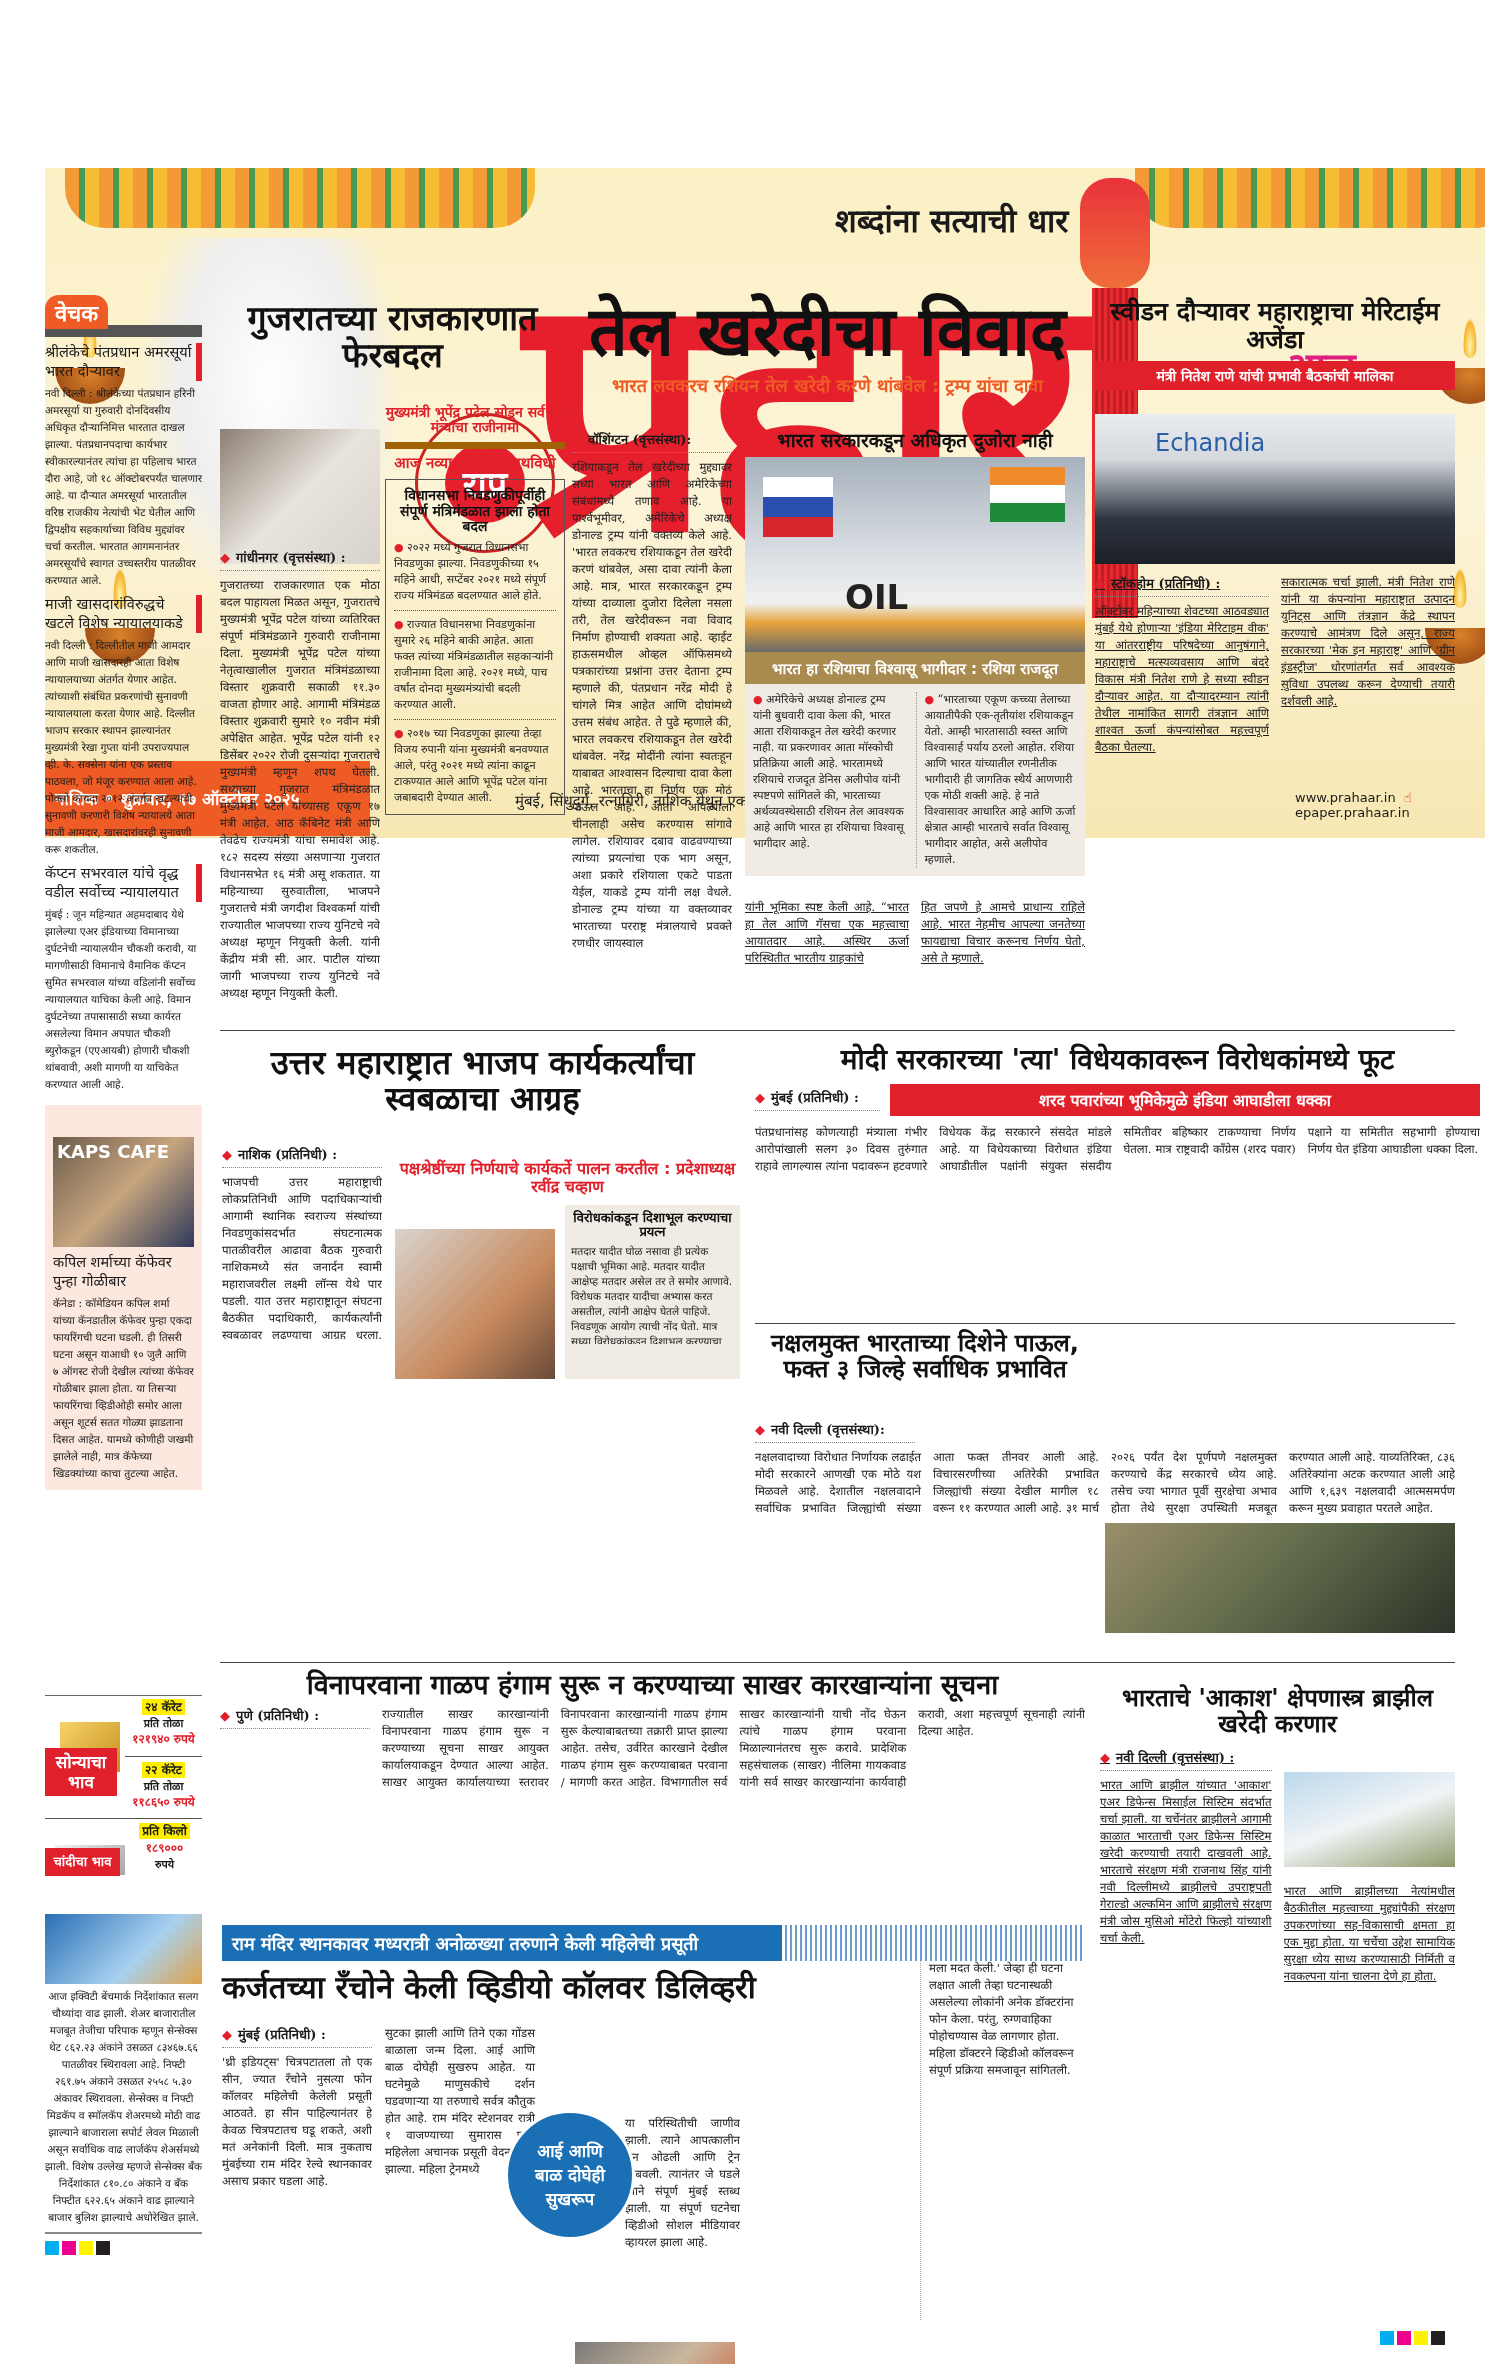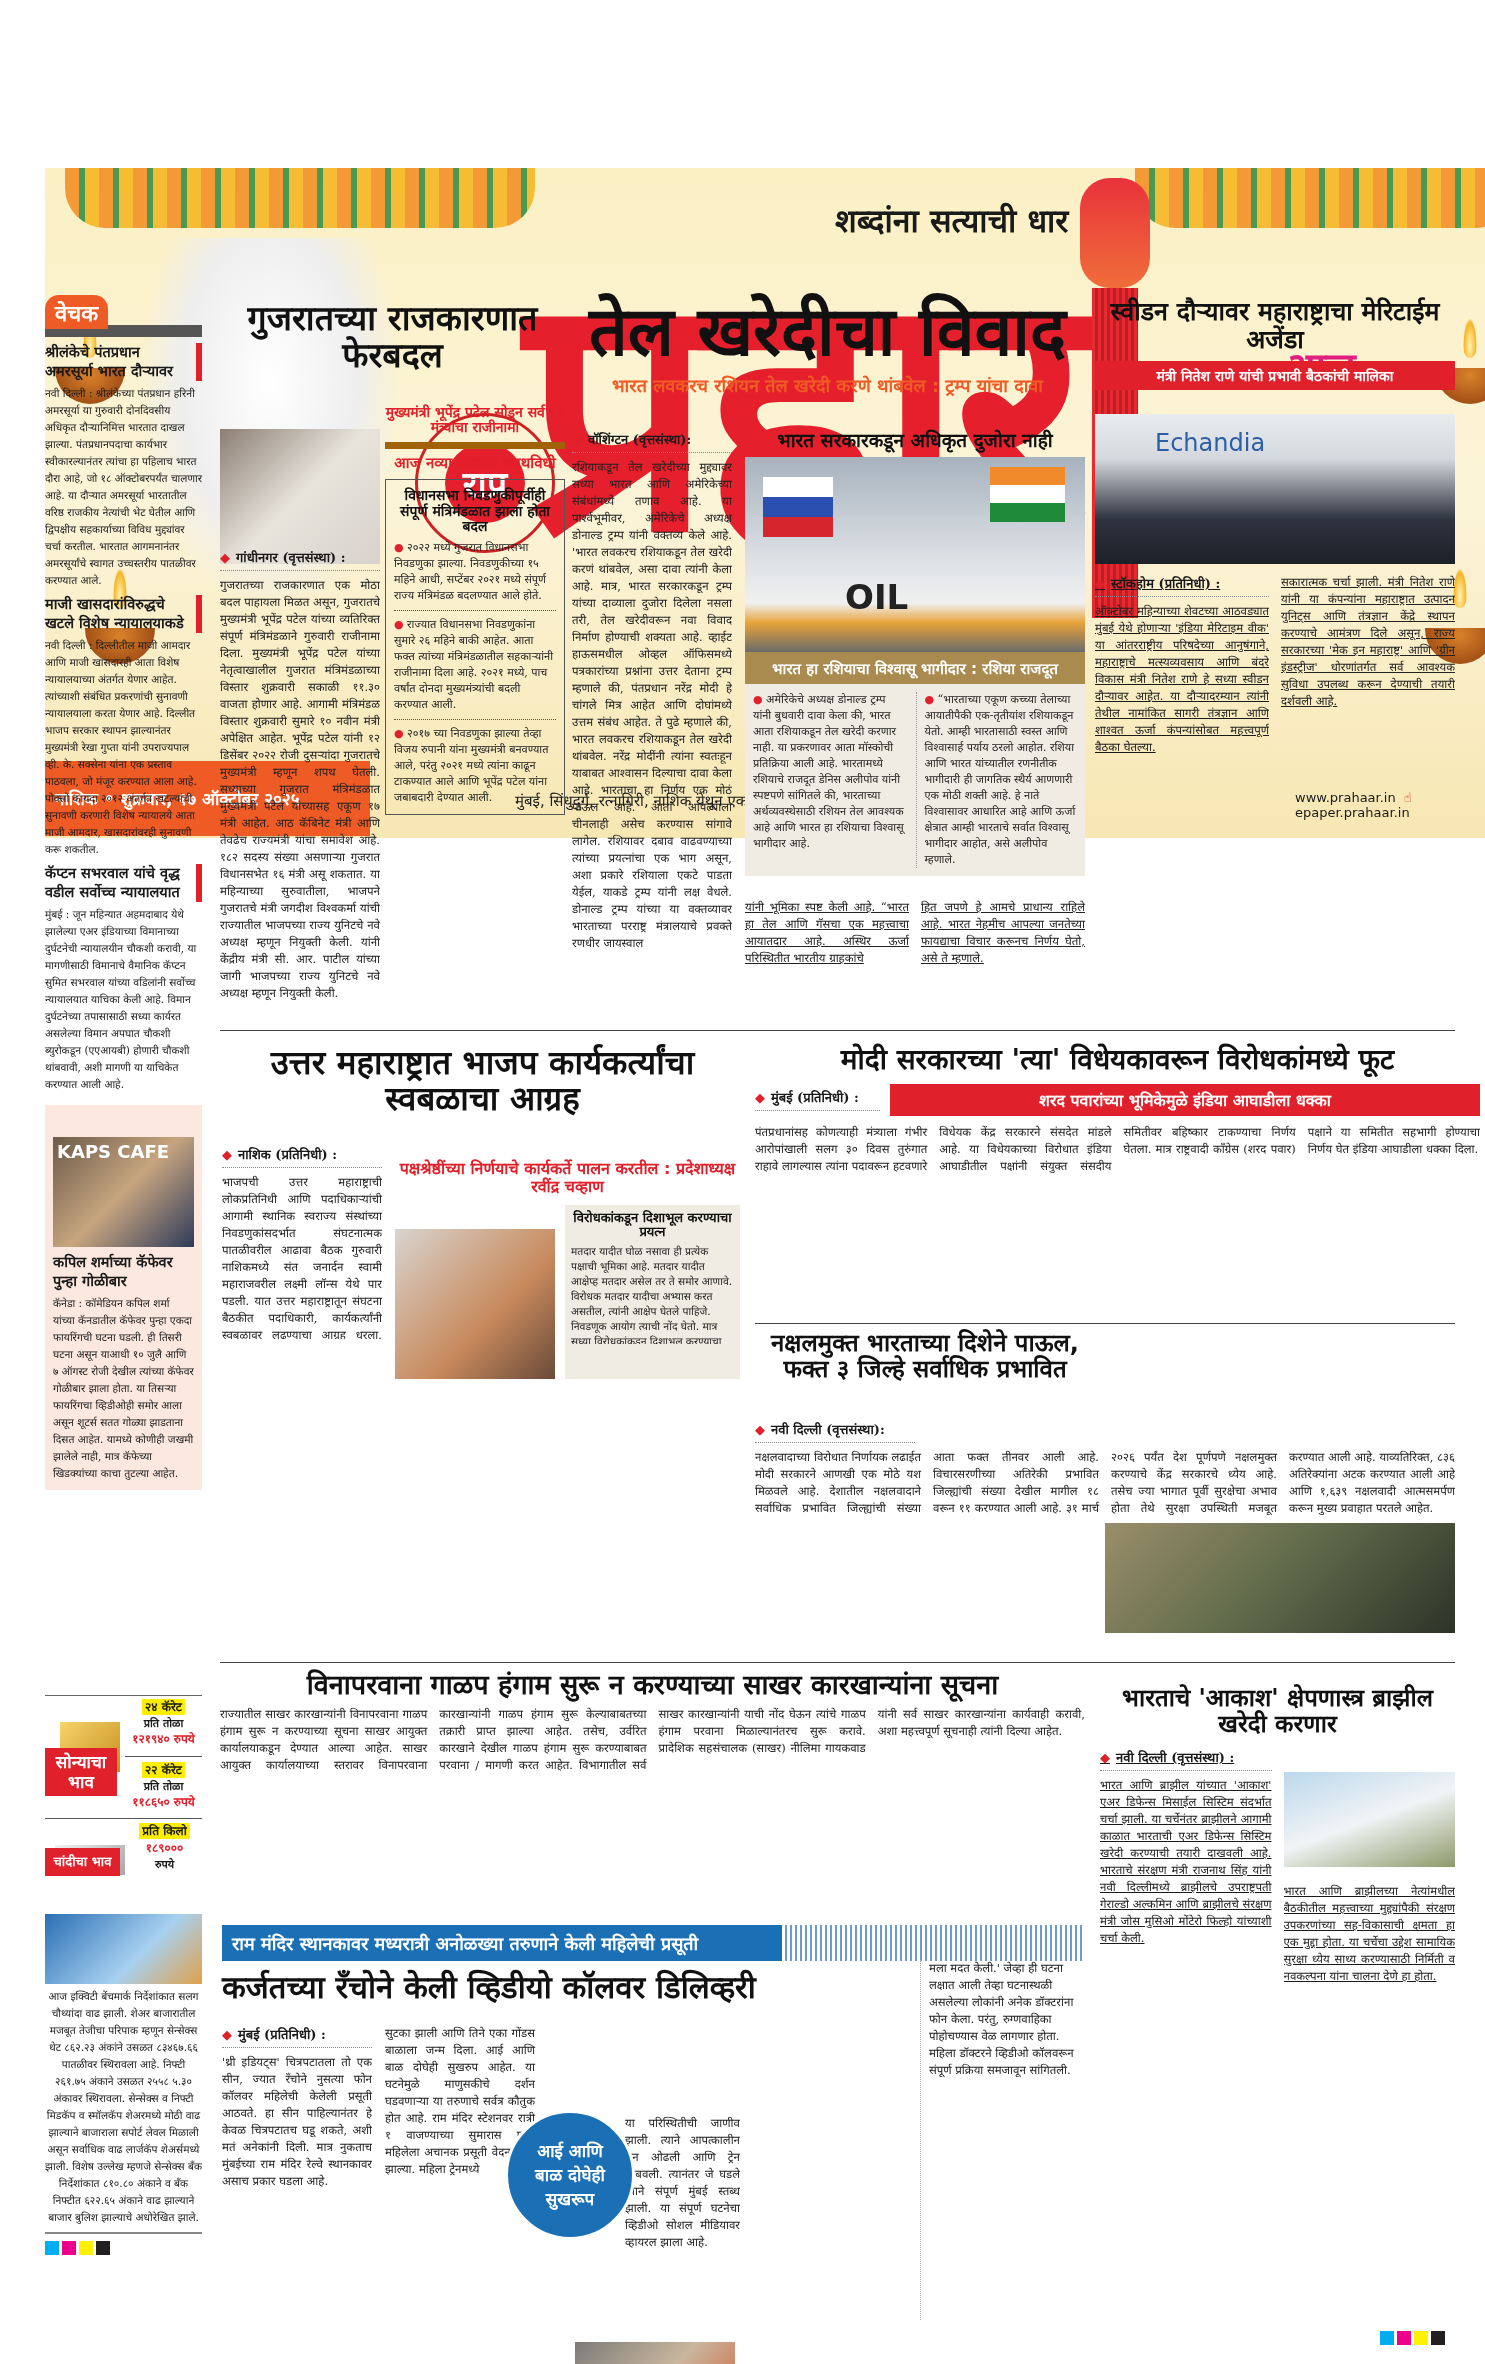--- a/index.html
+++ b/index.html
@@ -31,21 +31,21 @@
   .flame { position: absolute; width: 14px; height: 40px; background: radial-gradient(ellipse at 50% 70%, #fff3b0, #f6b52a 60%, transparent 70%); border-radius: 50% 50% 50% 50% / 70% 70% 30% 30%; }
   #mast-footer { position: absolute; left: 0; top: 570px; width: 1475px; height: 100px; }
   #edition-pill { position: absolute; left: 0; top: 23px; width: 325px; height: 75px; background: #ef5b25; color: #fff; font-family: "DejaVu Sans", sans-serif; font-weight: bold; font-size: 17px; padding: 26px 10px; }
   #pub-info { position: absolute; left: 470px; top: 52px; font-size: 15px; font-family: "DejaVu Sans", sans-serif; }
   #web { position: absolute; left: 1250px; top: 52px; font-size: 13px; font-family: "DejaVu Sans", sans-serif; }
 
   
   #leftcol { left: 45px; top: 295px; width: 157px; }
   .left-tag { display: inline-block; background: #ef5b25; color: #fff; font-weight: bold; font-size: 22px; padding: 2px 10px; border-radius: 14px 14px 0 0; font-family: "DejaVu Sans", sans-serif; }
   .left-tagbar { height: 12px; background: #555; margin-top: -4px; }
-  .left-h { font-family: "DejaVu Sans", sans-serif; font-weight: bold; font-size: 14.5px; line-height: 19px; margin: 6px 0 4px; border-right: 6px solid #e0202a; padding-right: 4px; }
+  .left-h { font-family: "DejaVu Sans", sans-serif; font-weight: normal; font-size: 14.5px; line-height: 19px; margin: 6px 0 4px; border-right: 6px solid #e0202a; padding-right: 4px; }
   .left-p { font-size: 10.5px; line-height: 17px; }
   .pink-box { background: #fde8df; padding: 8px; }
 
   .rate-box { left: 45px; top: 1695px; width: 157px; height: 180px; }
   .rate-label { background: #e0202a; color: #fff; font-weight: bold; font-family: "DejaVu Sans", sans-serif; text-align: center; font-size: 17px; line-height: 20px; padding: 4px; position: absolute; }
   .yellow-tag { background: #ffee00; font-weight: bold; font-size: 12px; padding: 1px 3px; font-family: "DejaVu Sans", sans-serif; }
   .rate-val { color: #e0202a; font-weight: bold; font-size: 12px; font-family: "DejaVu Sans", sans-serif; }
 
   .red-banner { background: #e0202a; color: #fff; font-family: "DejaVu Sans", sans-serif; font-weight: bold; text-align: center; }
   .blue-banner { background: #1a6fb5; color: #fff; font-family: "DejaVu Sans", sans-serif; font-weight: bold; }
@@ -242,20 +242,23 @@
 <div class="abs" style="left:755px;top:1420px;width:700px;">
   <div class="dateline" style="width:160px;"><span class="dia">◆</span><span>नवी दिल्ली (वृत्तसंस्था):</span></div>
   <div class="body-text" style="column-count:4;column-gap:12px;height:200px;overflow:hidden;">नक्षलवादाच्या विरोधात निर्णायक लढाईत मोदी सरकारने आणखी एक मोठे यश मिळवले आहे. देशातील नक्षलवादाने सर्वाधिक प्रभावित जिल्ह्यांची संख्या आता फक्त तीनवर आली आहे. विचारसरणीच्या अतिरेकी प्रभावित जिल्ह्यांची संख्या देखील मागील १८ वरून ११ करण्यात आली आहे. ३१ मार्च २०२६ पर्यंत देश पूर्णपणे नक्षलमुक्त करण्याचे केंद्र सरकारचे ध्येय आहे. तसेच ज्या भागात पूर्वी सुरक्षेचा अभाव होता तेथे सुरक्षा उपस्थिती मजबूत करण्यात आली आहे. याव्यतिरिक्त, ८३६ अतिरेक्यांना अटक करण्यात आली आहे आणि १,६३९ नक्षलवादी आत्मसमर्पण करून मुख्य प्रवाहात परतले आहेत.</div>
 </div>
 
 <div class="rule" style="left:220px;top:1662px;width:1235px;height:1px;"></div>
 
 <div class="abs" style="left:220px;top:1670px;width:865px;">
   <div class="hl" style="font-size:27px;">विनापरवाना गाळप हंगाम सुरू न करण्याच्या साखर कारखान्यांना सूचना</div>
   <div style="display:flex;gap:12px;margin-top:6px;">
+    <div style="width:150px;">
+      <div class="dateline"><span class="dia">◆</span><span>पुणे (प्रतिनिधी) :</span></div>
+    </div>
     <div class="body-text" style="flex:1;column-count:4;column-gap:12px;height:175px;overflow:hidden;">राज्यातील साखर कारखान्यांनी विनापरवाना गाळप हंगाम सुरू न करण्याच्या सूचना साखर आयुक्त कार्यालयाकडून देण्यात आल्या आहेत. साखर आयुक्त कार्यालयाच्या स्तरावर विनापरवाना कारखान्यांनी गाळप हंगाम सुरू केल्याबाबतच्या तक्रारी प्राप्त झाल्या आहेत. तसेच, उर्वरित कारखाने देखील गाळप हंगाम सुरू करण्याबाबत परवाना / मागणी करत आहेत. विभागातील सर्व साखर कारखान्यांनी याची नोंद घेऊन त्यांचे गाळप हंगाम परवाना मिळाल्यानंतरच सुरू करावे. प्रादेशिक सहसंचालक (साखर) नीलिमा गायकवाड यांनी सर्व साखर कारखान्यांना कार्यवाही करावी, अशा महत्त्वपूर्ण सूचनाही त्यांनी दिल्या आहेत.</div>
   </div>
 </div>
 
 <div class="abs" style="left:1100px;top:1685px;width:355px;">
   <div class="hl" style="font-size:24px;">भारताचे 'आकाश' क्षेपणास्त्र ब्राझील खरेदी करणार</div>
   <div class="cols" style="margin-top:10px;">
     <div>
       <div class="dateline"><span class="dia">◆</span><span>नवी दिल्ली (वृत्तसंस्था) :</span></div>
       <div class="body-text" style="height:520px;overflow:hidden;">भारत आणि ब्राझील यांच्यात 'आकाश' एअर डिफेन्स मिसाईल सिस्टिम संदर्भात चर्चा झाली. या चर्चेनंतर ब्राझीलने आगामी काळात भारताची एअर डिफेन्स सिस्टिम खरेदी करण्याची तयारी दाखवली आहे. भारताचे संरक्षण मंत्री राजनाथ सिंह यांनी नवी दिल्लीमध्ये ब्राझीलचे उपराष्ट्रपती गेराल्डो अल्कमिन आणि ब्राझीलचे संरक्षण मंत्री जोस मुसिओ मोंटेरो फिल्हो यांच्याशी चर्चा केली.</div>

